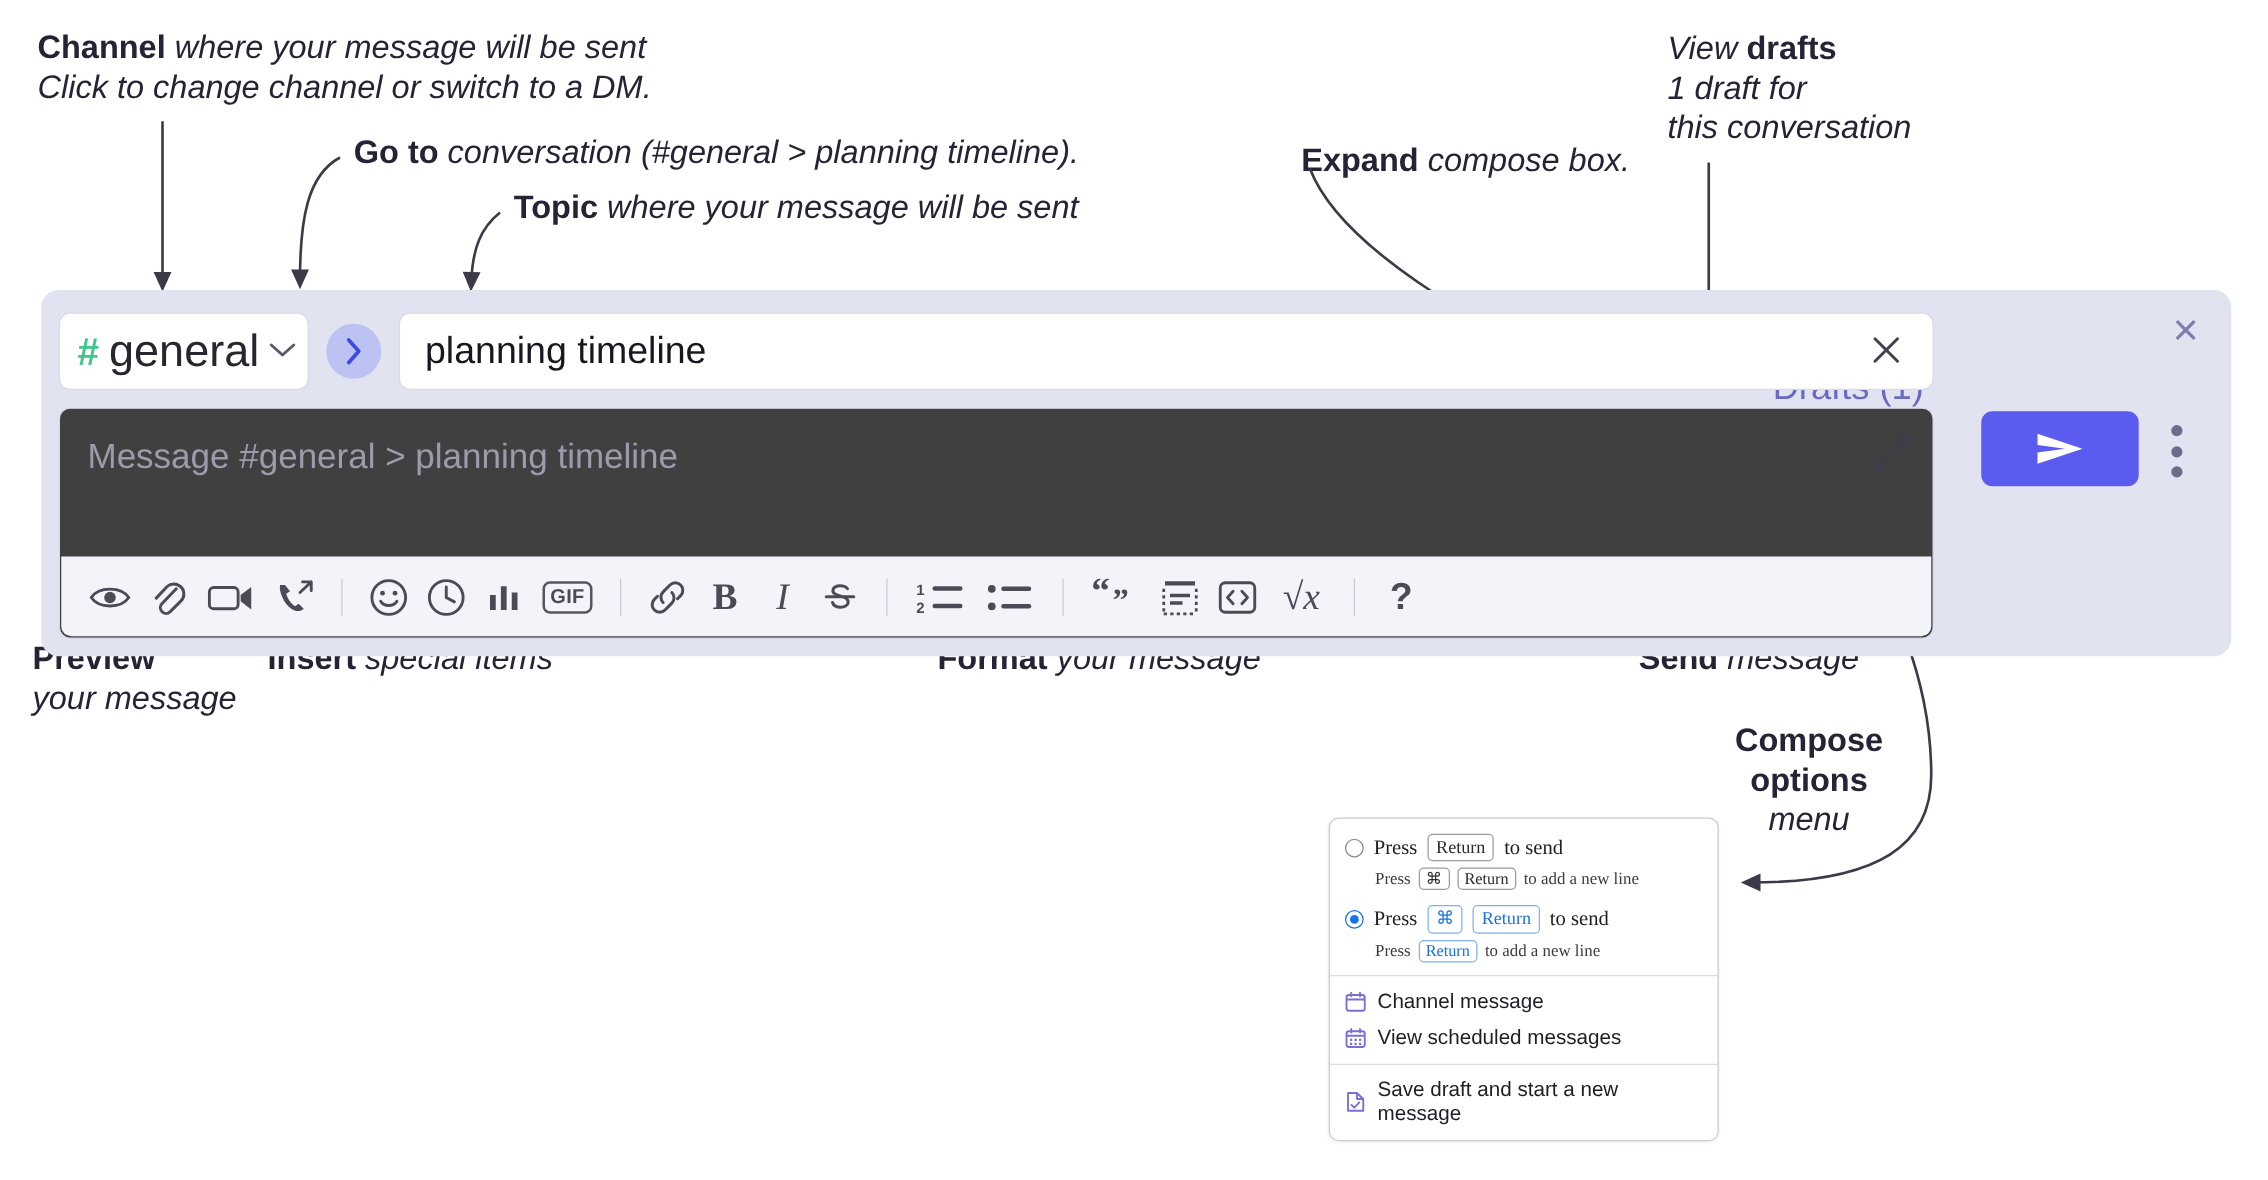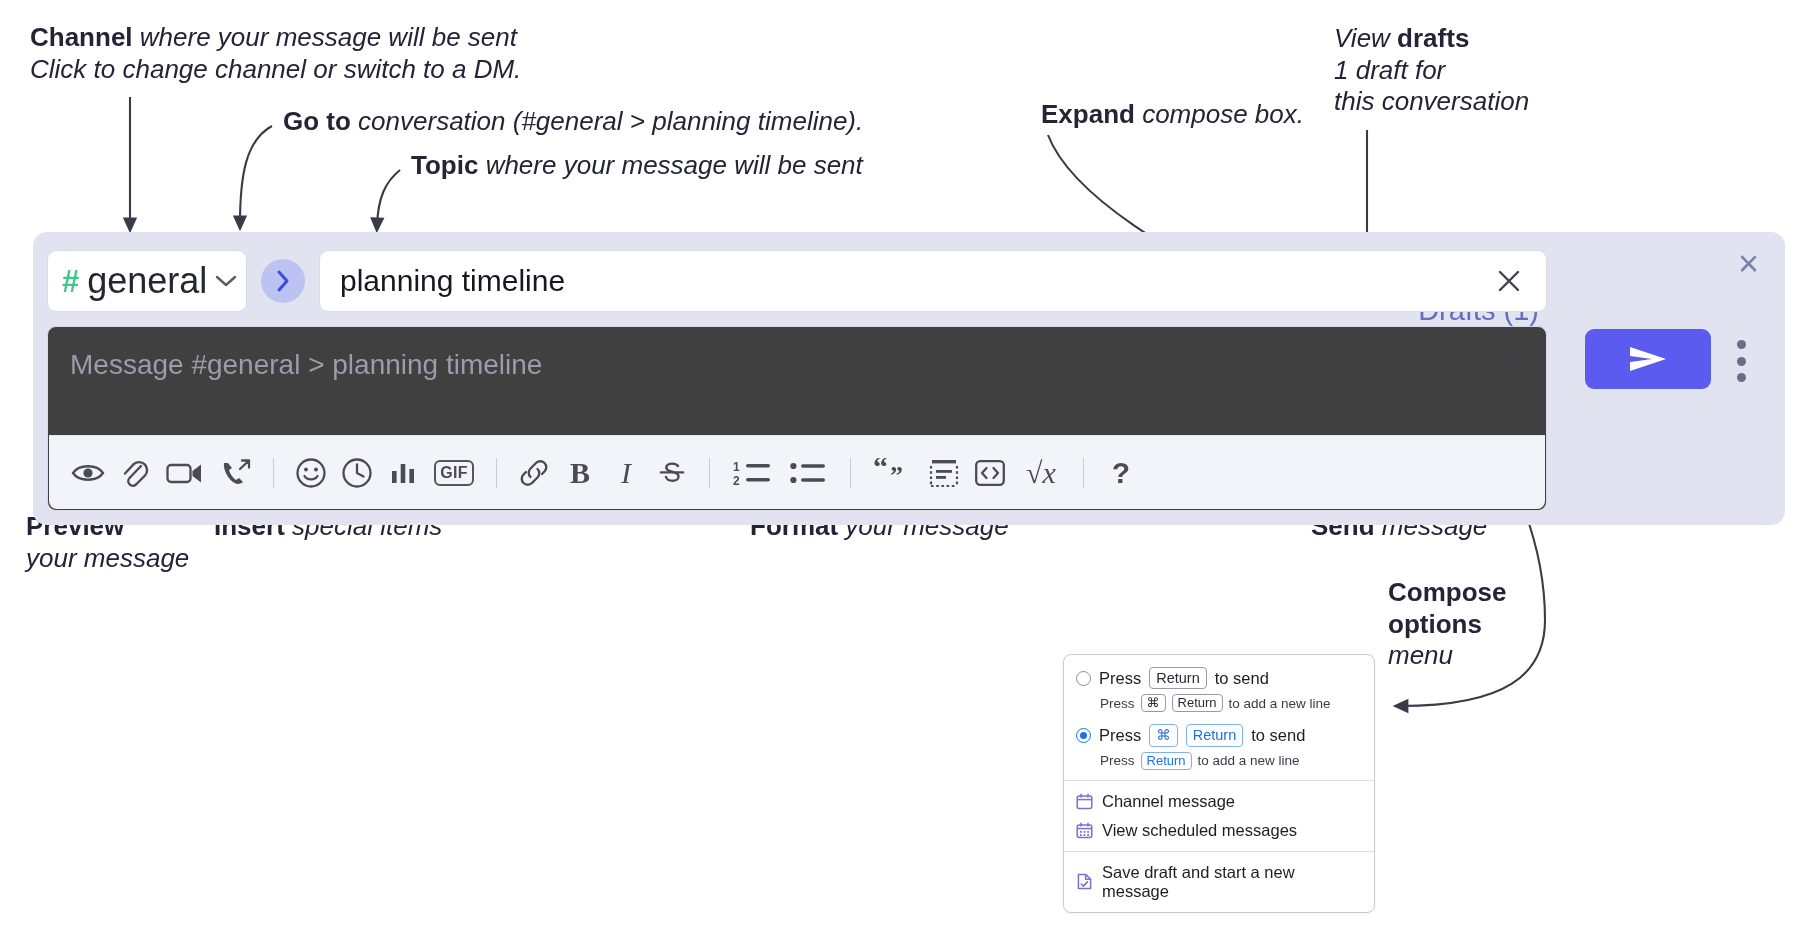--- a/index.html
+++ b/index.html
@@ -89,21 +89,21 @@
     font-size: 28px; color: #9b9bac;
   }
   .expandbtn {
     position: absolute; right: 16px; top: 18px;
     width: 34px; height: 34px; cursor: pointer;
     color: #3d3d4d;
   }
 
   .toolbar {
     position: absolute; left: 1px; bottom: 1px;
-    width: calc(100% - 2px); height: 74px;
+    width: calc(100% - 2px); height: 64px;
     background: #f3f4f9;
     border-top: 1px solid #e5e6ef;
     border-radius: 0 0 8px 8px;
     display: flex; align-items: center;
     padding-left: 16px;
   }
   .tb { width: 46px; height: 46px; display: flex; align-items: center; justify-content: center; color: #4b4b58; cursor: pointer; flex: none; }
   .tb.wide { width: 56px; }
   .sep { width: 1px; height: 30px; background: #c9cad8; margin: 0 14px; flex: none; }
   .gifbox { border: 2.5px solid #55555f; border-radius: 6px; font-size: 16px; font-weight: 700; padding: 2px 4px; letter-spacing: 0.3px; }
@@ -141,21 +141,21 @@
     position: absolute;
     left: 1063px; top: 654px;
     width: 312px;
     background: #fff;
     border: 1px solid #c9cad4;
     border-radius: 8px;
     padding: 10px 0 6px 0;
     font-size: 15.5px;
     box-shadow: 0 1px 3px rgba(0,0,0,.06);
   }
-  .mopt { padding: 2px 12px 0 12px; }
+  .mopt { padding: 2px 12px 0 12px; font-family: Liberation Serif, serif; }
   .moptmain { display: flex; align-items: center; gap: 8px; font-size: 16.5px; color: #1d1d26; }
   .radio { width: 15px; height: 15px; border: 1.6px solid #8b8b97; border-radius: 50%; flex: none; position: relative; }
   .radio.on { border-color: #1a72e8; }
   .radio.on::after { content:""; position: absolute; left: 2.6px; top: 2.6px; width: 7.2px; height: 7.2px; border-radius: 50%; background: #1a72e8; }
   .moptsub { display: flex; align-items: center; gap: 6px; font-size: 13.5px; color: #3b3b46; margin: 5px 0 10px 24px; }
   .key { border: 1px solid #9a9aa6; border-radius: 4px; padding: 1px 6px; font-size: 14.5px; color: #2b2b35; background:#fff; line-height: 1.25; }
   .key.sm { font-size: 13px; padding: 0px 5px; }
   .key.blue { border-color: #7fb1f2; color: #1a72e8; }
   .mdiv { height: 1px; background: #dcdce3; margin: 6px 0; }
   .mitem { display: flex; align-items: center; gap: 9px; padding: 5px 12px; font-size: 16.5px; color: #1d1d26; cursor: pointer; }
@@ -172,21 +172,21 @@
   </div>
 
   <div class="anno" style="left:283px; top:106px;">
     <b>Go to</b><span class="lt"> conversation (#general &gt; planning timeline).</span>
   </div>
 
   <div class="anno" style="left:411px; top:150px;text-align:center;">
     <b>Topic</b><span class="lt"> where your message will be sent</span>
   </div>
 
-  <div class="anno" style="left:1041px; top:99px;text-align:right;">
+  <div class="anno" style="left:1041px; top:113px;text-align:right;">
     <b>Expand</b><span class="lt"> compose box.</span>
   </div>
 
   <div class="anno" style="left:1334px; top:23px;">
     <div><span class="lt">View </span><b>drafts</b></div>
     <div><i>1 draft for</i></div>
     <div><i>this conversation</i></div>
   </div>
 
   <div class="anno" style="left:26px; top:511px;">
@@ -203,21 +203,21 @@
   </div>
 
   <div class="anno" style="left:1093px; top:489px;margin-left:11px;">
     <span class="lt">Formatting </span><b>help</b>
   </div>
 
   <div class="anno" style="left:1311px; top:511px;">
     <b>Send</b><span class="lt"> message</span>
   </div>
 
-  <div class="anno" style="left:1388px; top:577px;">
+  <div class="anno" style="left:1388px; top:577px;text-align:center;">
     <div><b>Compose</b></div>
     <div><b>options</b></div>
     <div><span class="lt">menu</span></div>
   </div>
 
   <svg id="lines" viewBox="0 0 1814 944">
     <defs>
       <marker id="ah" markerWidth="9" markerHeight="9" refX="4.5" refY="4.2" orient="auto">
         <path d="M0.5,0.8 L8,4.2 L0.5,7.6 z" fill="#3a3a48"></path>
       </marker>

